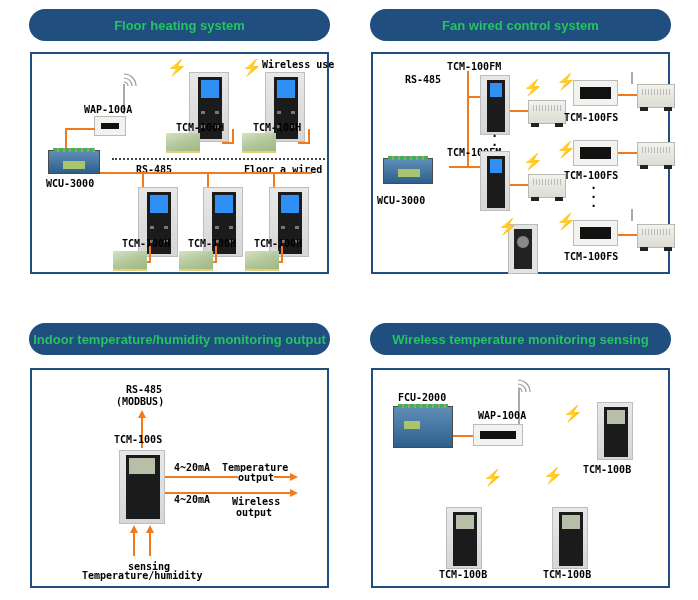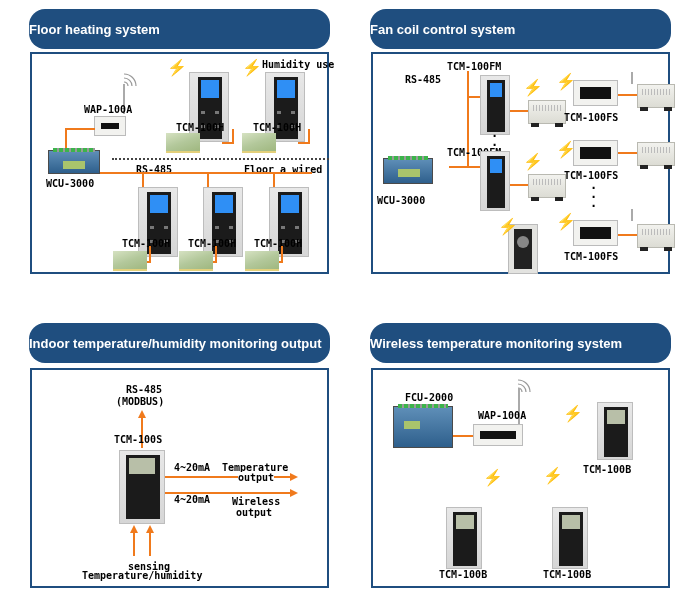--- a/index.html
+++ b/index.html
@@ -1,17 +1,17 @@
 <!DOCTYPE html>
 <html><head>
 <meta charset="utf-8">
 <style>
   html,body{margin:0;padding:0;background:#fff;}
   body{width:698px;height:600px;position:relative;overflow:hidden;font-family:"Liberation Sans",sans-serif;}
-  .pill{position:absolute;height:40px;border-radius:16px;background:#1f4e7f;color:#ffffff;font-weight:bold;font-size:13px;display:flex;align-items:center;}
+  .pill{position:absolute;height:32px;border-radius:16px;background:#1f4e7f;color:#22c55e;font-weight:bold;font-size:13px;display:flex;align-items:center;justify-content:center;}
   .frame{position:absolute;border:2px solid #1f4e7f;background:#fff;box-sizing:border-box;}
   .lbl{position:absolute;font-family:"DejaVu Sans Mono","Liberation Mono",monospace;font-weight:bold;font-size:10px;color:#000;white-space:nowrap;line-height:11px;}
   .lbl.c{text-align:center;}
   .ln{position:absolute;background:#f07a1c;}
   .dash{position:absolute;border-top:2px dotted #444;height:0;}
   .therm{position:absolute;width:40px;height:70px;background:linear-gradient(#e8e8e8,#d6d6d6);border:1px solid #bdbdbd;box-sizing:border-box;}
   .therm .face{position:absolute;left:8px;top:4px;width:24px;height:62px;background:#1b1b1b;}
   .therm .scr{position:absolute;left:3px;top:3px;width:18px;height:18px;}
   .therm .scr.blue{background:#2f8ff5;}
   .therm .scr.lcd{background:#b8bfa8;}
@@ -36,21 +36,21 @@
   .remote .f{position:absolute;left:5px;top:4px;width:18px;height:40px;background:#222;}
   .remote .dial{position:absolute;left:3px;top:7px;width:12px;height:12px;border-radius:50%;background:#888;}
 </style>
 </head>
 <body>
 
 <div class="pill" style="left:29px;top:9px;width:301px;">
   <span>Floor heating system</span>
 </div>
 <div class="frame" style="left:30px;top:52px;width:299px;height:222px;">
-  <div class="lbl" style="left:230px;top:5px;">Humidity use</div>
+  <div class="lbl" style="left:230px;top:5px;">Wireless use</div>
   <svg class="wifi" style="left:90px;top:16px;" viewBox="0 0 18 18">
       <path d="M2 4 A12 12 0 0 1 14 16" fill="none" stroke="#999" stroke-width="1.2"></path>
       <path d="M2 8 A8 8 0 0 1 10 16" fill="none" stroke="#999" stroke-width="1.2"></path>
       <path d="M2 12 A4 4 0 0 1 6 16" fill="none" stroke="#999" stroke-width="1.2"></path>
     </svg>
   <div class="antenna" style="left:91px;top:30px;height:30px;"></div>
   <div class="lbl" style="left:52px;top:50px;">WAP-100A</div>
   <div class="box" style="left:62px;top:62px;width:32px;height:20px;">
       <div class="blk"></div>
     </div>
@@ -133,21 +133,21 @@
   <div class="ln" style="left:183px;top:192px;width:2px;height:16px;"></div>
     <div class="ln" style="left:176px;top:207px;width:9px;height:2px;"></div>
   <div class="ln" style="left:249px;top:192px;width:2px;height:16px;"></div>
     <div class="ln" style="left:242px;top:207px;width:9px;height:2px;"></div>
   <div class="floor" style="left:81px;top:197px;"></div>
   <div class="floor" style="left:147px;top:197px;"></div>
   <div class="floor" style="left:213px;top:197px;"></div>
 </div>
 
 <div class="pill" style="left:370px;top:9px;width:301px;">
-  <span>Fan coil control system</span>
+  <span>Fan wired control system</span>
 </div>
 <div class="frame" style="left:371px;top:52px;width:299px;height:222px;">
   <div class="lbl" style="left:74px;top:7px;">TCM-100FM</div>
   <div class="lbl" style="left:32px;top:20px;">RS-485</div>
   <div class="ln" style="left:94px;top:17px;width:2px;height:96px;"></div>
   <div class="ln" style="left:94px;top:42px;width:14px;height:2px;"></div>
   <div class="therm" style="left:107px;top:21px;width:30px;height:60px;">
       <div class="face" style="left:6px;width:18px;height:52px;">
         <div class="scr blue" style="width:12px;height:14px;"></div>
       </div>
@@ -245,24 +245,24 @@
   <div class="lbl" style="left:204px;top:137px;">output</div>
   <div class="arrow-u" style="left:98px;top:155px;"></div>
   <div class="ln" style="left:101px;top:162px;width:2px;height:24px;"></div>
   <div class="arrow-u" style="left:114px;top:155px;"></div>
   <div class="ln" style="left:117px;top:162px;width:2px;height:24px;"></div>
   <div class="lbl c" style="left:50px;top:200px;">Temperature/humidity</div>
   <div class="lbl c" style="left:96px;top:191px;">sensing</div>
 </div>
 
 <div class="pill" style="left:370px;top:323px;width:301px;">
-  <span>Wireless temperature monitoring system</span>
+  <span>Wireless temperature monitoring sensing</span>
 </div>
 <div class="frame" style="left:371px;top:368px;width:299px;height:220px;">
-  <div class="lbl" style="left:32px;top:22px;">FCU-2000</div>
+  <div class="lbl" style="left:25px;top:22px;">FCU-2000</div>
   <div class="ctrl" style="left:20px;top:36px;width:60px;height:42px;">
       <div class="term"></div>
       <div class="disp" style="left:10px;top:14px;width:16px;height:8px;"></div>
     </div>
   <div class="ln" style="left:80px;top:65px;width:20px;height:2px;"></div>
   <svg class="wifi" style="left:143px;top:6px;" viewBox="0 0 18 18">
       <path d="M2 4 A12 12 0 0 1 14 16" fill="none" stroke="#999" stroke-width="1.2"></path>
       <path d="M2 8 A8 8 0 0 1 10 16" fill="none" stroke="#999" stroke-width="1.2"></path>
       <path d="M2 12 A4 4 0 0 1 6 16" fill="none" stroke="#999" stroke-width="1.2"></path>
     </svg>

